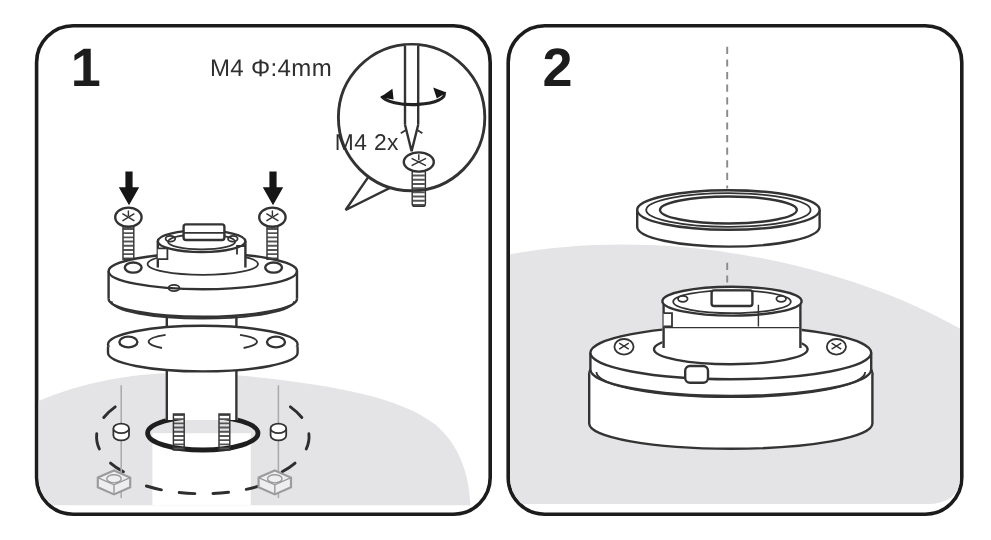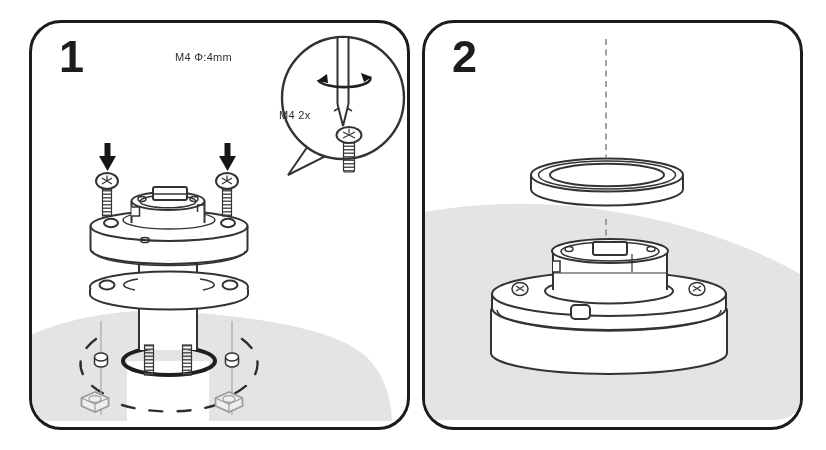--- a/index.html
+++ b/index.html
@@ -2,22 +2,22 @@
 <html><head>
 <meta charset="utf-8">
 <style>
   html,body{margin:0;padding:0;background:#ffffff;}
   body{width:826px;height:450px;position:relative;font-family:"Liberation Sans",sans-serif;overflow:hidden;}
   .panel{position:absolute;box-sizing:border-box;border:3px solid #1c1c1c;border-radius:32px;background:#fff;overflow:hidden;}
   #panel1{left:29px;top:20px;width:381px;height:410px;}
   #panel2{left:422px;top:20px;width:381px;height:410px;}
   .panel svg{position:absolute;left:0;top:0;}
   .step-number{position:absolute;left:27px;top:8px;font-size:45px;font-weight:700;color:#1d1d1d;}
-  .spec-label{position:absolute;left:143px;top:22px;font-size:11px;line-height:25px;color:#2f2f2f;letter-spacing:.3px;}
-  .callout-label{position:absolute;left:247px;top:86px;font-size:11px;color:#2f2f2f;letter-spacing:.3px;}
+  .spec-label{position:absolute;left:143px;top:22px;font-size:20px;line-height:25px;color:#2f2f2f;letter-spacing:.3px;}
+  .callout-label{position:absolute;left:247px;top:86px;font-size:19px;color:#2f2f2f;letter-spacing:.3px;}
   
   .s2{fill:none;stroke:#333;stroke-width:2;}
   .s15{fill:none;stroke:#333;stroke-width:1.5;}
   .s12{fill:none;stroke:#333;stroke-width:1.2;}
   .f2{fill:#fff;stroke:#333;stroke-width:2;}
   .f15{fill:#fff;stroke:#333;stroke-width:1.5;}
   .gray{fill:#e4e4e6;stroke:none;}
   .dash{fill:none;stroke:#2e2e2e;stroke-width:2.4;stroke-dasharray:13 15;stroke-linecap:round;}
   .th{fill:none;stroke:#555;stroke-width:8.5;stroke-dasharray:1.6 1.9;}
   .guide{stroke:#ababab;stroke-width:1.3;}

